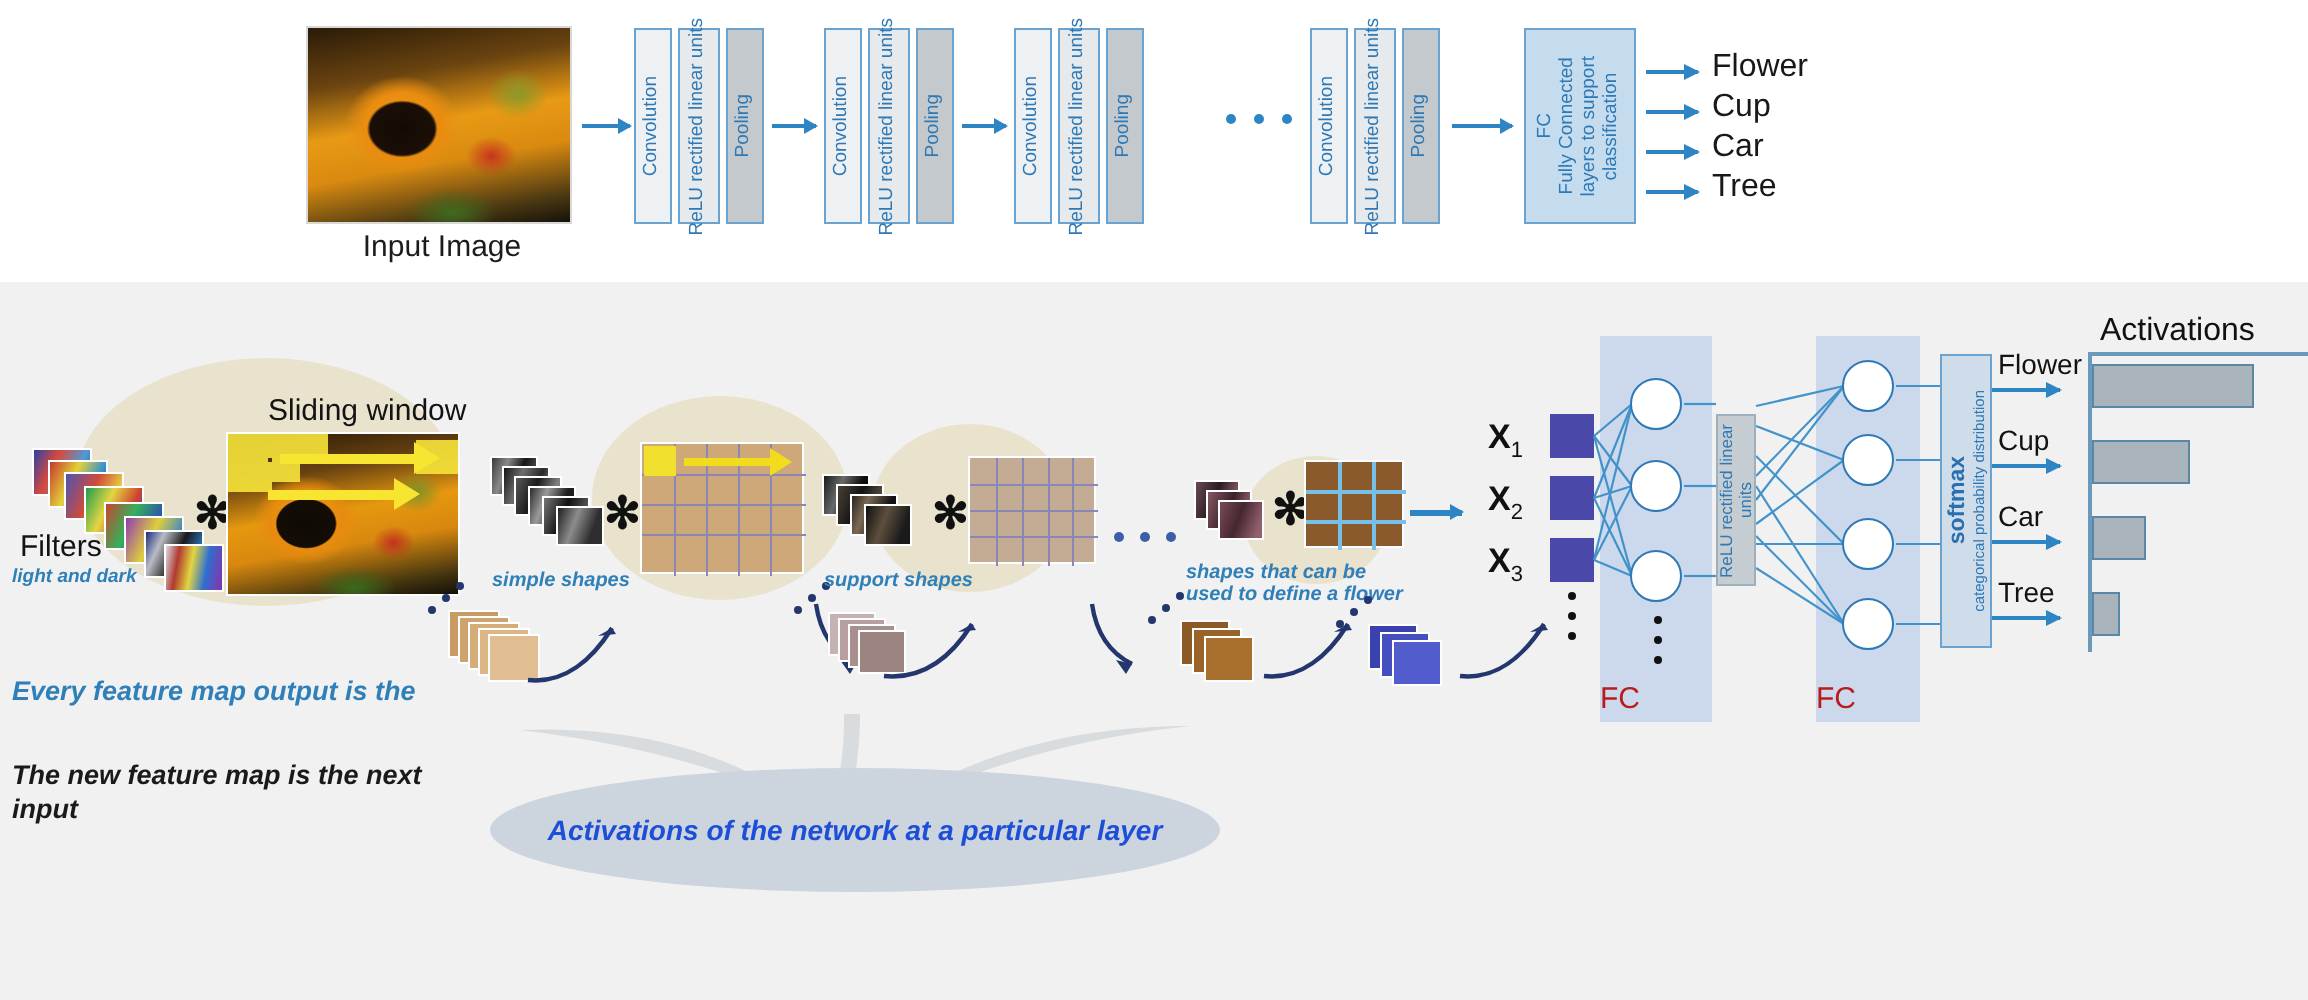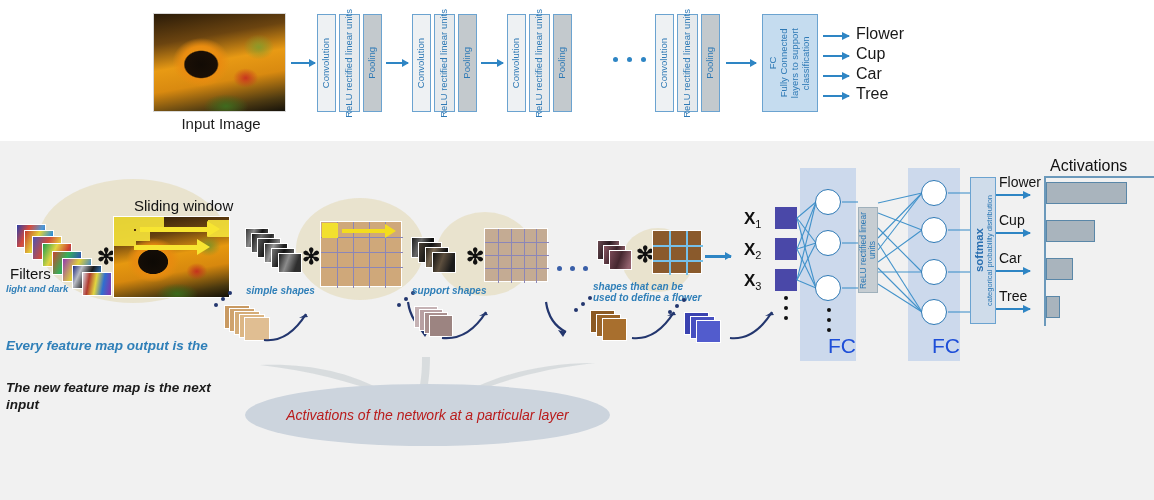--- a/index.html
+++ b/index.html
@@ -164,30 +164,30 @@
     line-height: 1.28; font-weight: 600;
   }
 
   .ellipse-caption {
     position: absolute; left: 245px; top: 384px; width: 365px; height: 62px;
     border-radius: 50%;
     background: #ccd4dd;
     display: flex; align-items: center; justify-content: center;
   }
   .ellipse-caption span {
-    font-size: 14px; font-style: italic; color: #b91c1c; font-weight: 400;
+    font-size: 14px; font-style: italic; color: #1d4ed8; font-weight: 700;
   }
 
   
   .fc-band {
     position: absolute; background: #ccd9ec;
   }
   .fc-band-label {
     position: absolute; bottom: 3px; left: 0; width: 100%;
-    text-align: right; font-size: 21px; color: #1d4ed8; font-weight: 400;
+    text-align: left; font-size: 15px; color: #b91c1c; font-weight: 400;
   }
   .neuron {
     position: absolute; width: 26px; height: 26px; border-radius: 50%;
     border: 1.6px solid #2e79b5; background: #ffffff;
   }
   .xsq { position: absolute; width: 22px; height: 22px; background: #4a48a8; }
   .xlbl { position: absolute; font-size: 17px; font-weight: 700; color: #111; }
   .xlbl sub { font-size: 11px; font-weight: 400; }
 
   .relu-band {

